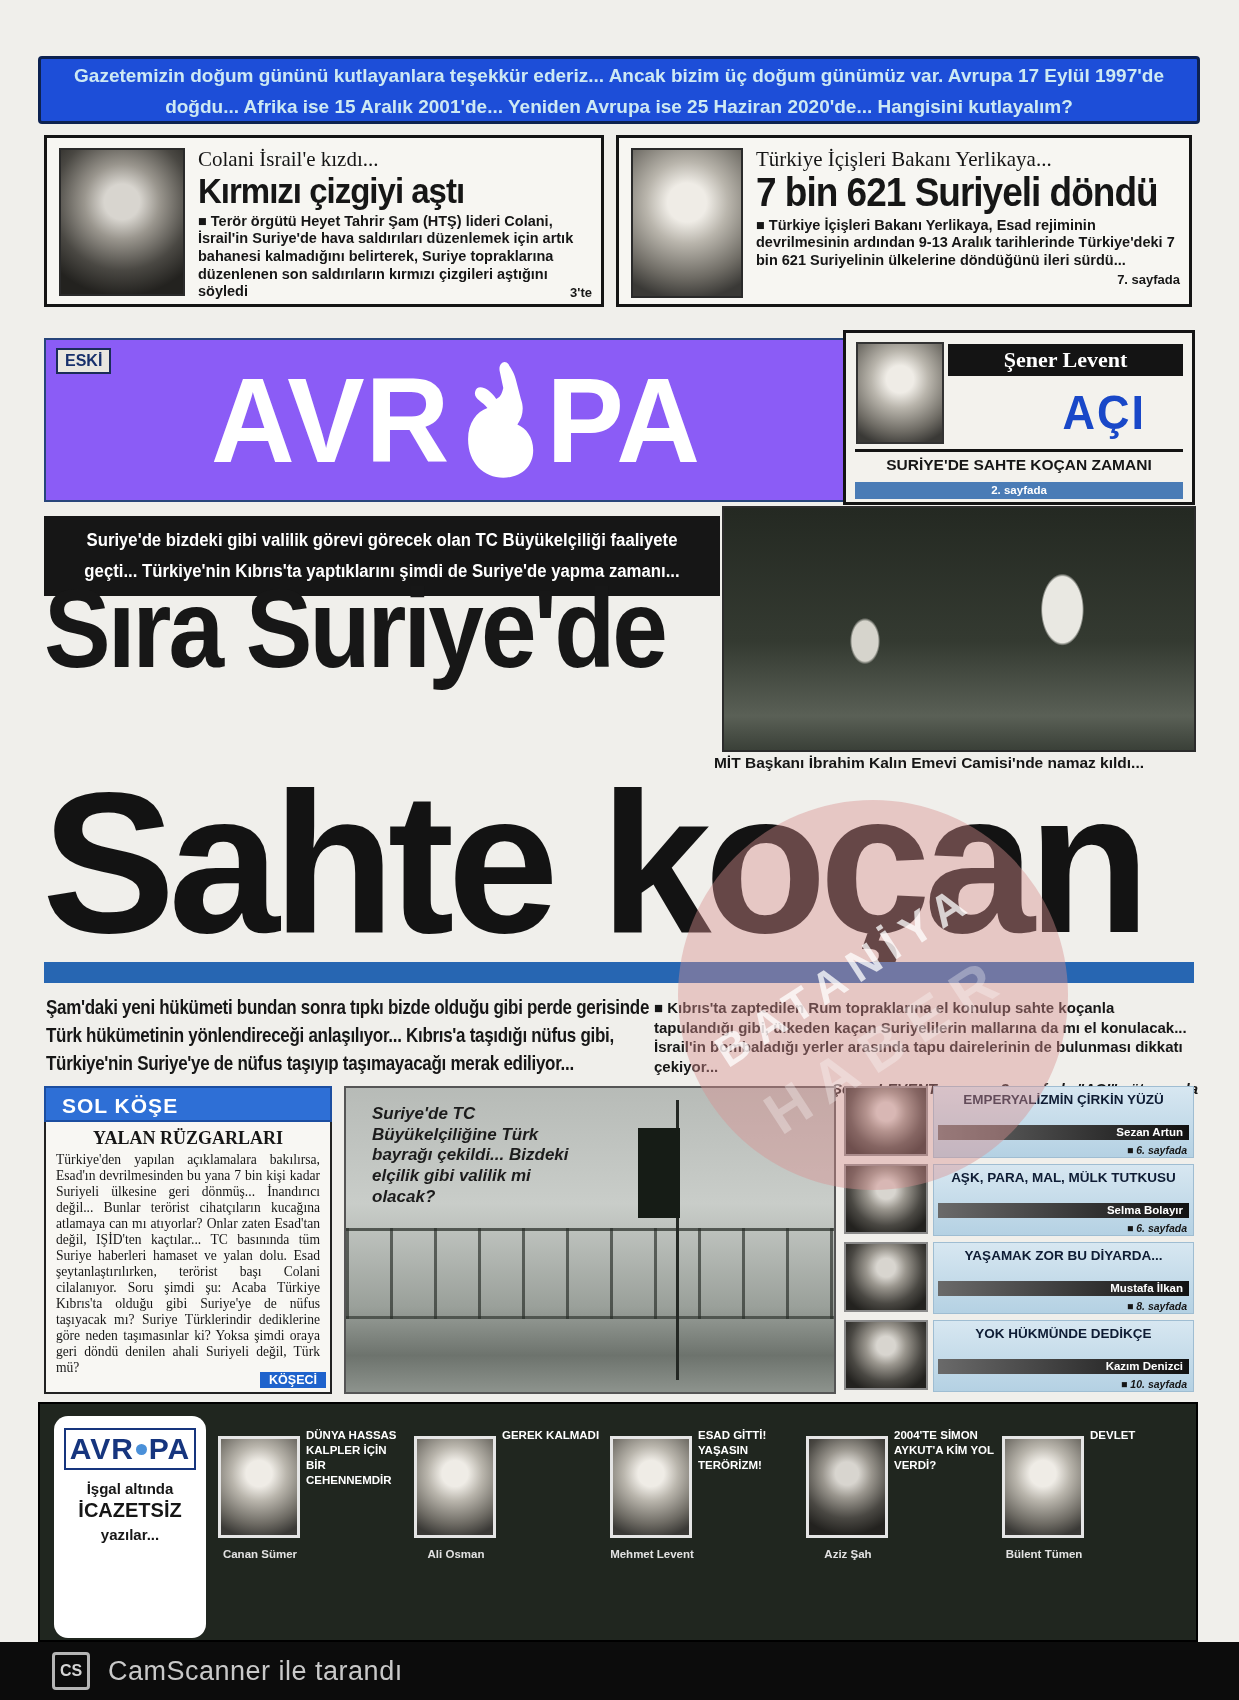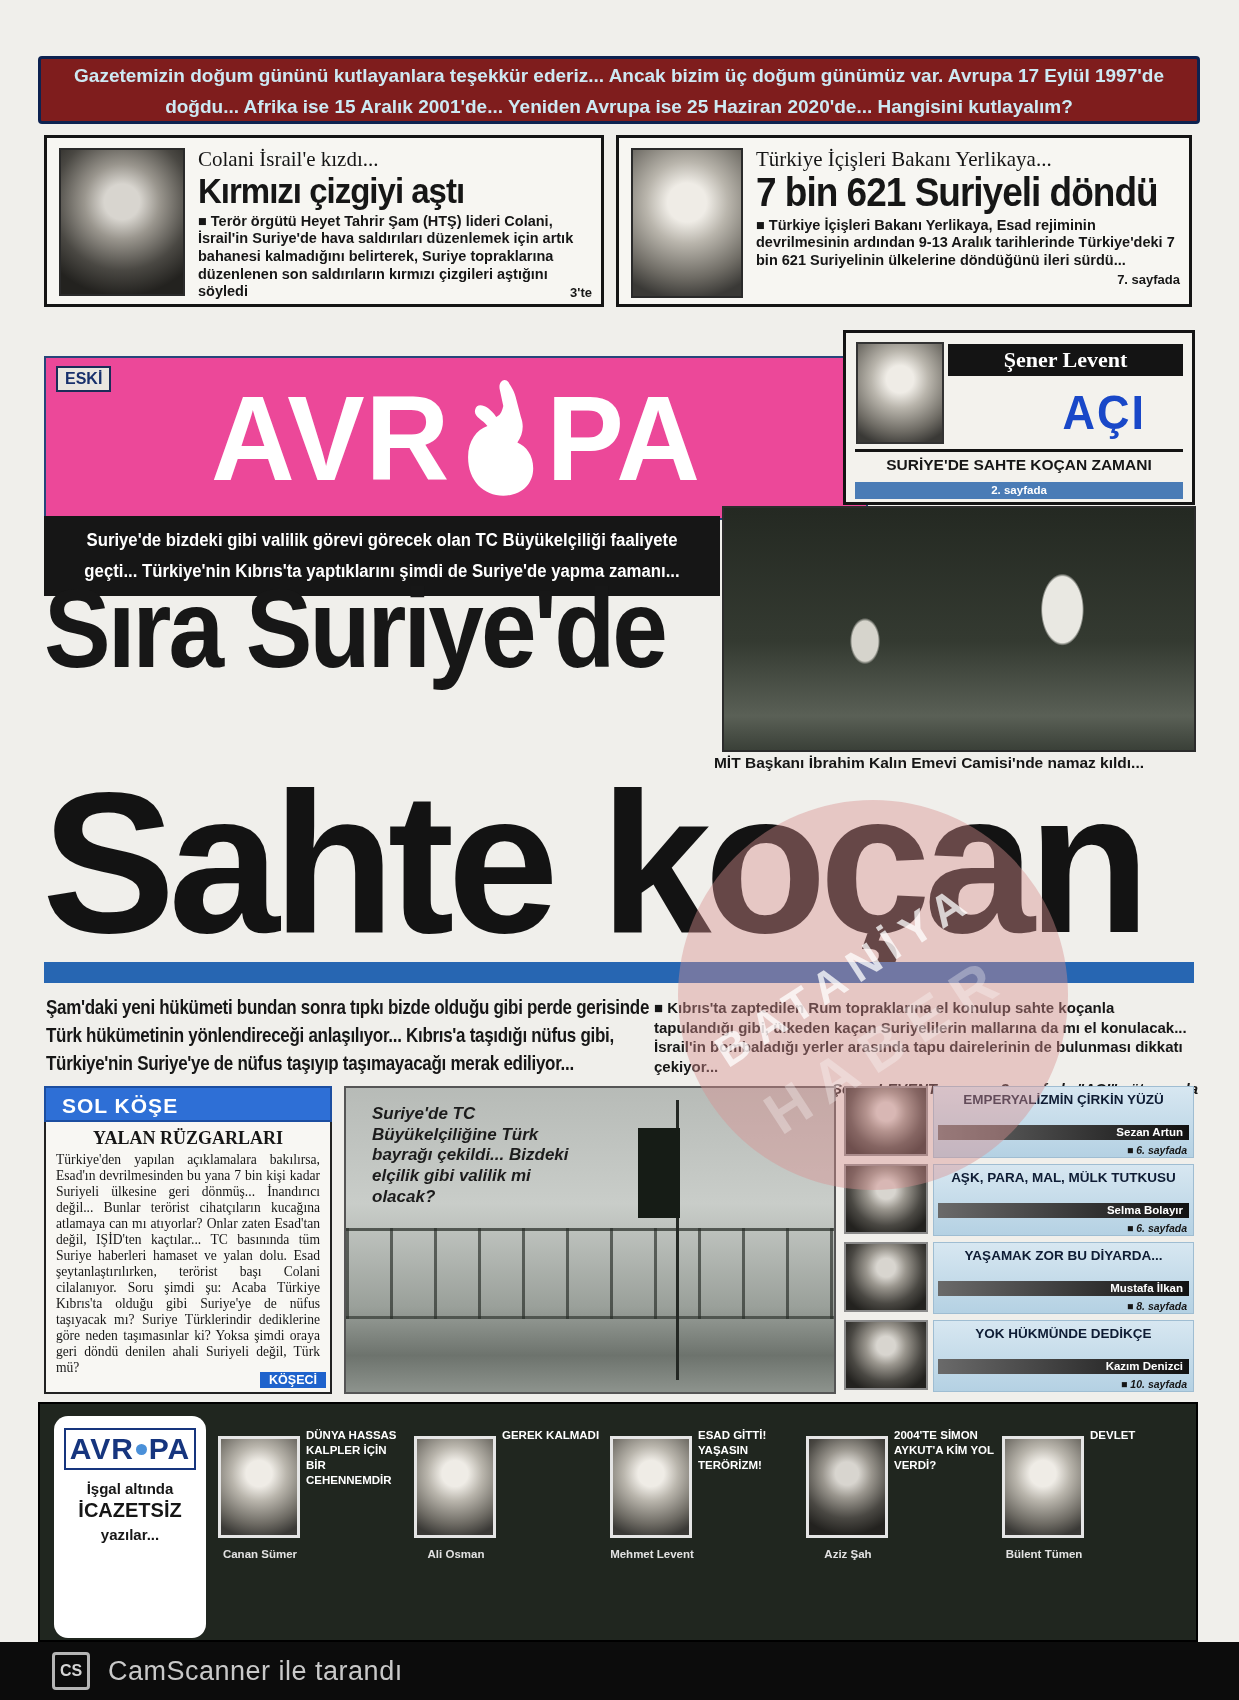--- a/index.html
+++ b/index.html
@@ -1,21 +1,21 @@
 <!DOCTYPE html>
 <html><head>
 <meta charset="utf-8">
 <style>
   html,body{margin:0;padding:0;background:#d8d6d2;}
   *{box-sizing:border-box;}
   .page{position:relative;width:1239px;height:1700px;background:#f0efeb;overflow:hidden;
         font-family:"Liberation Sans",sans-serif;color:#161616;}
 
   
-  .banner{position:absolute;left:38px;top:56px;width:1162px;height:68px;background:#7f1d1d;
+  .banner{position:absolute;left:38px;top:56px;width:1162px;height:68px;background:#1d4ed8;
           border:3px solid #0d2250;border-radius:4px;color:#cde9f3;font-weight:bold;
           font-size:19px;line-height:1.62;text-align:center;padding:2px 14px;}
 
   
   .storybox{position:absolute;border:3px solid #141414;background:#f7f6f2;padding:7px 9px;}
   .sb-left{left:44px;top:135px;width:560px;height:172px;}
   .sb-right{left:616px;top:135px;width:576px;height:172px;}
   .sb-photo{position:absolute;top:10px;left:12px;border:2px solid #2a2a2a;}
   .ph{background:radial-gradient(circle at 50% 36%,#d8d5cf 0 16%,#9a968e 34%,#4a4843 62%,#23221f 85%);}
   .ph-light{background:radial-gradient(circle at 50% 36%,#efece6 0 18%,#b9b5ac 38%,#6e6b64 70%,#3a3936 90%);}
@@ -27,21 +27,21 @@
   .sb-right .sb-head{font-size:37px;}
   .sb-body{font-weight:bold;font-size:14.5px;line-height:1.22;}
   .pageref{float:right;font-weight:bold;font-size:13px;margin-top:2px;}
 
   
   .dateline{position:absolute;left:46px;top:313px;width:1150px;display:flex;align-items:baseline;}
   .dl-left{font-weight:900;font-size:21px;letter-spacing:0.5px;}
   .dl-right{font-weight:bold;font-size:14.5px;margin-left:44px;}
 
   
-  .masthead{position:absolute;left:44px;top:356px;width:824px;height:164px;background:#ec4899;
+  .masthead{position:absolute;left:44px;top:338px;width:824px;height:164px;background:#8b5cf6;
             border:2px solid #27457a;display:flex;align-items:center;justify-content:center;}
   .eski{position:absolute;left:10px;top:8px;background:#e9e7e0;border:2px solid #1b2c58;
         color:#17306b;font-weight:bold;font-size:16px;padding:0 7px;line-height:22px;}
   .mh-title{display:flex;align-items:center;color:#fff;font-weight:900;font-size:116px;
             letter-spacing:1px;line-height:1;transform:scaleY(1.04);}
   .rabbit{width:88px;height:126px;margin:0 4px;}
 
   
   .acibox{position:absolute;left:843px;top:330px;width:352px;height:175px;border:3px solid #141414;
           background:#f3f2ed;}

